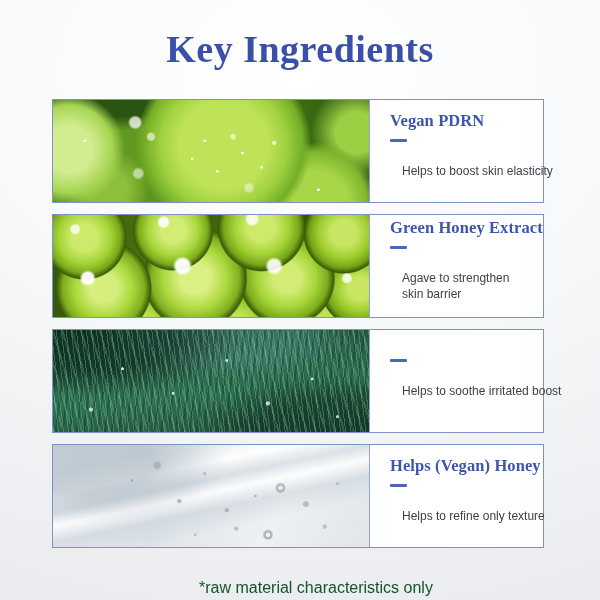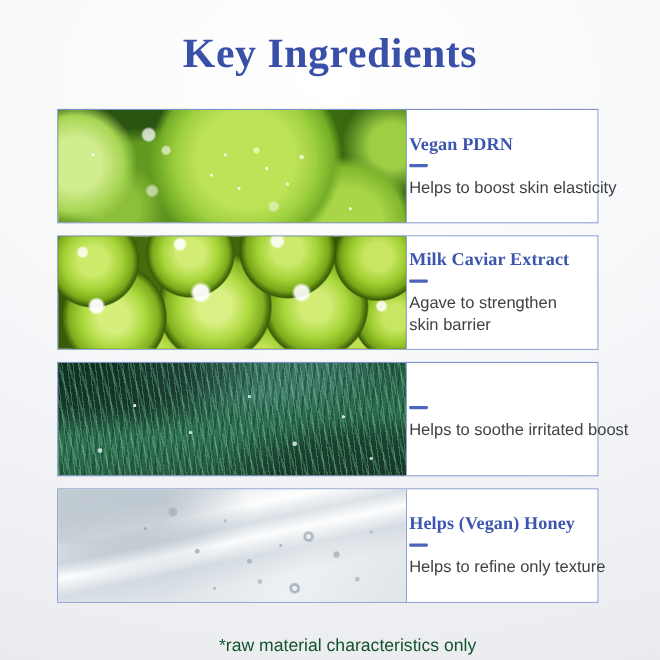--- a/index.html
+++ b/index.html
@@ -17,28 +17,28 @@
     position:absolute;top:99px;left:52px;width:492px;
     display:flex;flex-direction:column;gap:11px;
   }
   .card{
     display:flex;height:104px;box-sizing:border-box;
     border:1px solid #7f92c8;background:#ffffff;
   }
   .photo{flex:0 0 316px;width:316px;height:100%;position:relative;}
   .panel{
     flex:1;min-width:0;border-left:1px solid #93a3d2;background:#ffffff;
-    padding:0 2px 0 2px;display:flex;flex-direction:column;justify-content:center;
+    padding:0 2px 0 20px;display:flex;flex-direction:column;justify-content:center;
   }
   .name{
     margin:0;font-family:"Liberation Serif", serif;font-weight:700;
     font-size:16.5px;color:#3d55ae;white-space:nowrap;letter-spacing:.1px;
   }
   .dash{width:17px;height:3px;background:#4c66be;border-radius:1px;margin:8px 0 9px;}
-  .desc{margin:0;font-size:15px;color:#3e4145;line-height:1.35;}
+  .desc{margin:12px;font-size:12px;color:#3e4145;line-height:1.35;}
   .desc-line{display:block;white-space:nowrap;}
   .footnote{
     position:absolute;top:563px;left:0;width:100%;text-align:center;
     font-size:16px;color:#14532d;margin:16px;
   }
 
   
   .photo-leaf{
     background:
       radial-gradient(circle 2px at 44% 58%, rgba(255,255,255,.9) 0 60%, transparent 80%),
@@ -142,21 +142,21 @@
       <p class="desc">
         <span class="desc-line">Helps to boost skin elasticity</span>
         <span class="desc-line"></span>
       </p>
     </div>
   </article>
 
   <article class="card">
     <div class="photo photo-caviar"></div>
     <div class="panel">
-      <h2 class="name">Milk Caviar Extract</h2>
+      <h2 class="name">Green Honey Extract</h2>
       <div class="dash"></div>
       <p class="desc">
         <span class="desc-line">Agave to strengthen</span>
         <span class="desc-line">skin barrier</span>
       </p>
     </div>
   </article>
 
   <article class="card">
     <div class="photo photo-grass"></div>

